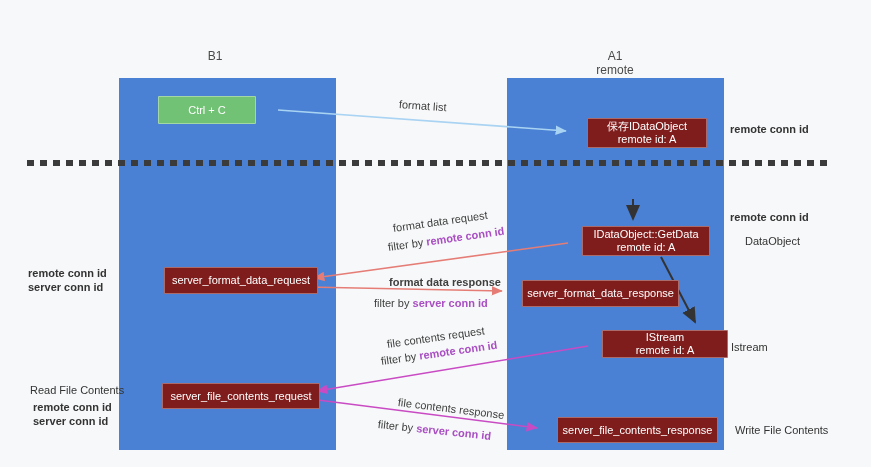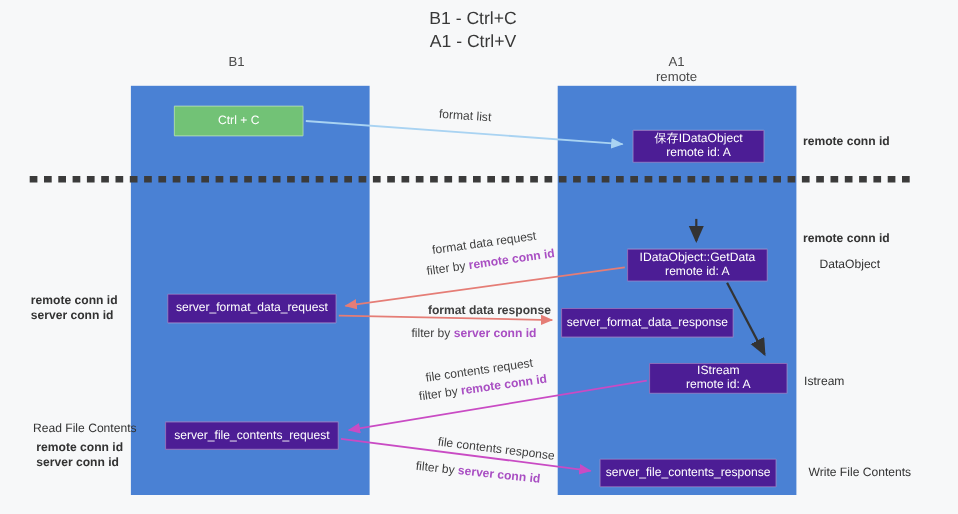--- a/index.html
+++ b/index.html
@@ -22,22 +22,22 @@
   #lane-a1 { left:507px; }
 
   .node {
     position:absolute; display:flex; flex-direction:column;
     align-items:center; justify-content:center;
     color:#ffffff; font-size:11px; line-height:13px; text-align:center;
     border-radius:1px; box-sizing:border-box; border:1px solid rgba(255,255,255,0.35);
     white-space:nowrap;
   }
   .node-green  { background:#72c276; }
-  .node-orange { background:#4c1d95; }
-  #node-ctrl-c          { left:158px; top:96px;  width:118px; height:28px; }
+  .node-orange { background:#7f1d1d;margin-left:12px; }
+  #node-ctrl-c          { left:158px; top:96px;  width:98px; height:28px; }
   #node-save-dataobject { left:575px; top:118px; width:120px; height:30px; }
   #node-ctrl-v          { left:573px; top:172px; width:120px; height:26px; }
   #node-getdata         { left:570px; top:226px; width:128px; height:30px; }
   #node-format-request  { left:152px; top:267px; width:154px; height:27px; }
   #node-format-response { left:510px; top:280px; width:157px; height:27px; }
   #node-istream         { left:590px; top:330px; width:126px; height:28px; }
   #node-file-request    { left:150px; top:383px; width:158px; height:26px; }
   #node-file-response   { left:545px; top:417px; width:161px; height:26px; }
 
   .arrow-label {
@@ -68,24 +68,20 @@
   #side-left-remote2 { left:33px;  top:401px; }
   #side-left-server2 { left:33px;  top:415px; }
 
   svg.arrows { position:absolute; left:0; top:0; pointer-events:none; }
 </style>
 </head>
 <body>
 
 <div class="canvas">
 
-  <div class="title">
-    <div>B1 - Ctrl+C</div>
-    <div>A1 - Ctrl+V</div>
-  </div>
 
   <div class="lane-header" id="header-b1">
     <div>B1</div>
   </div>
   <div class="lane-header" id="header-a1">
     <div>A1</div>
     <div>remote</div>
   </div>
 
   <div class="lane" id="lane-b1"></div>

